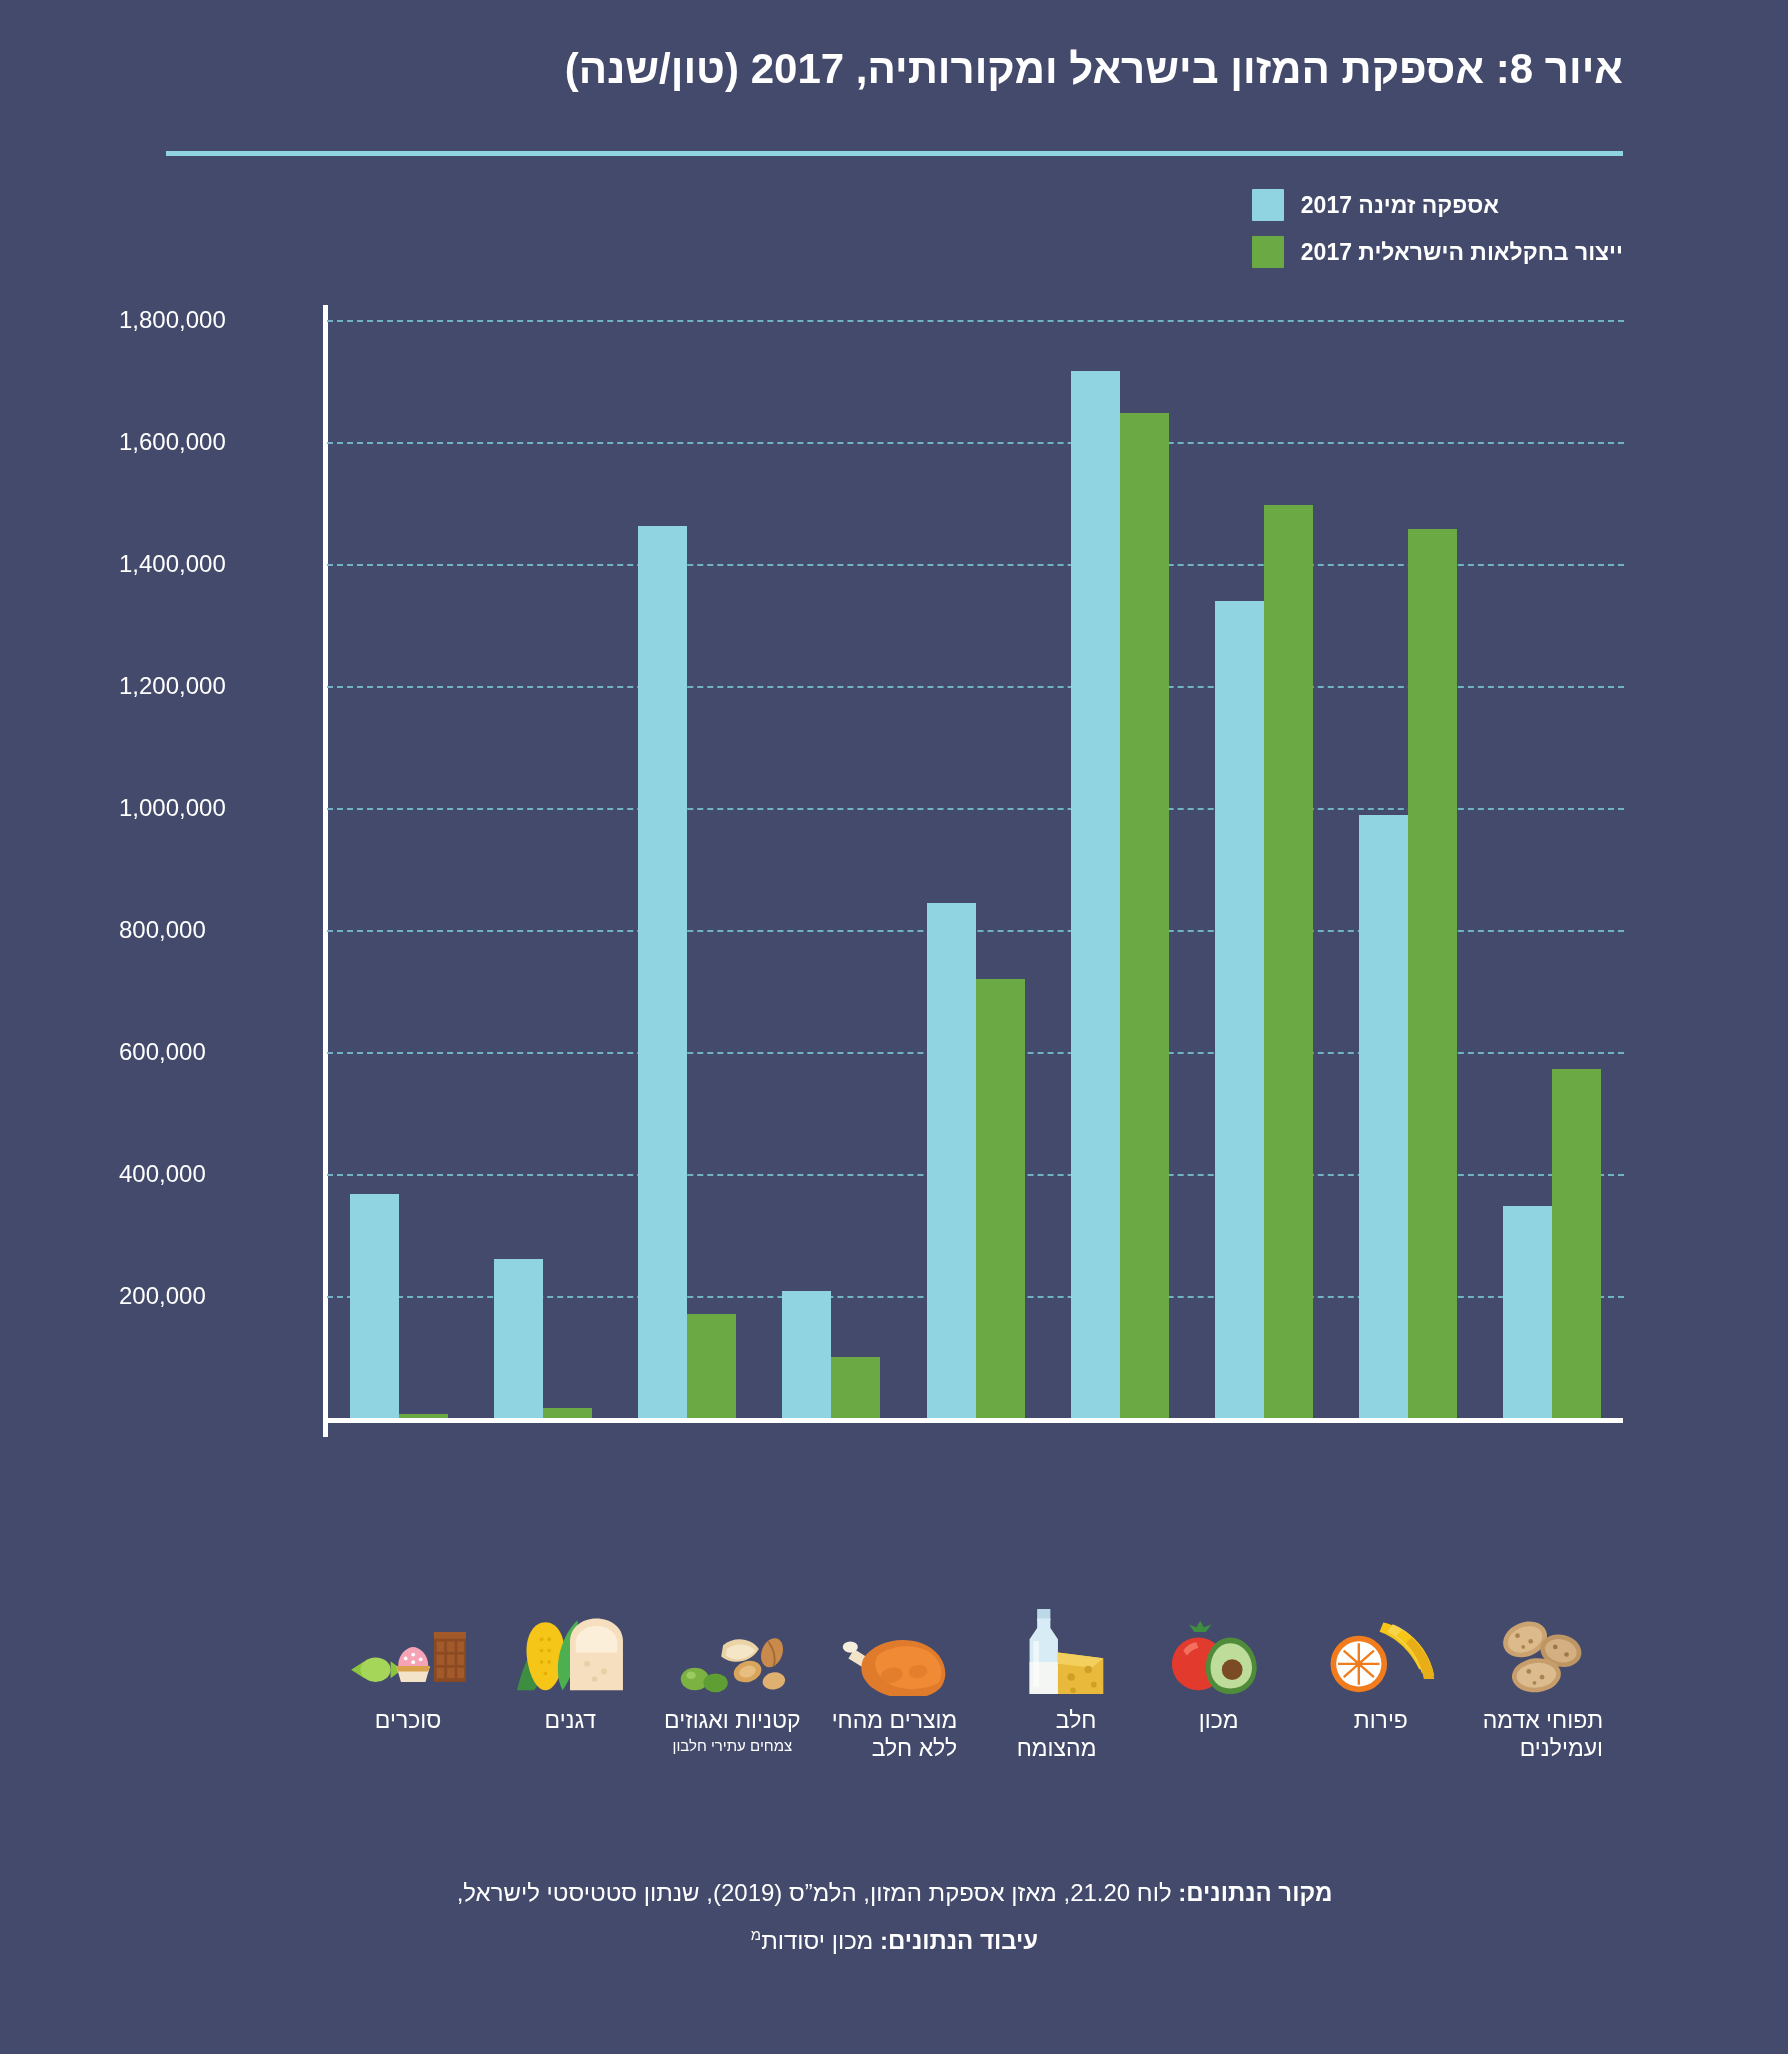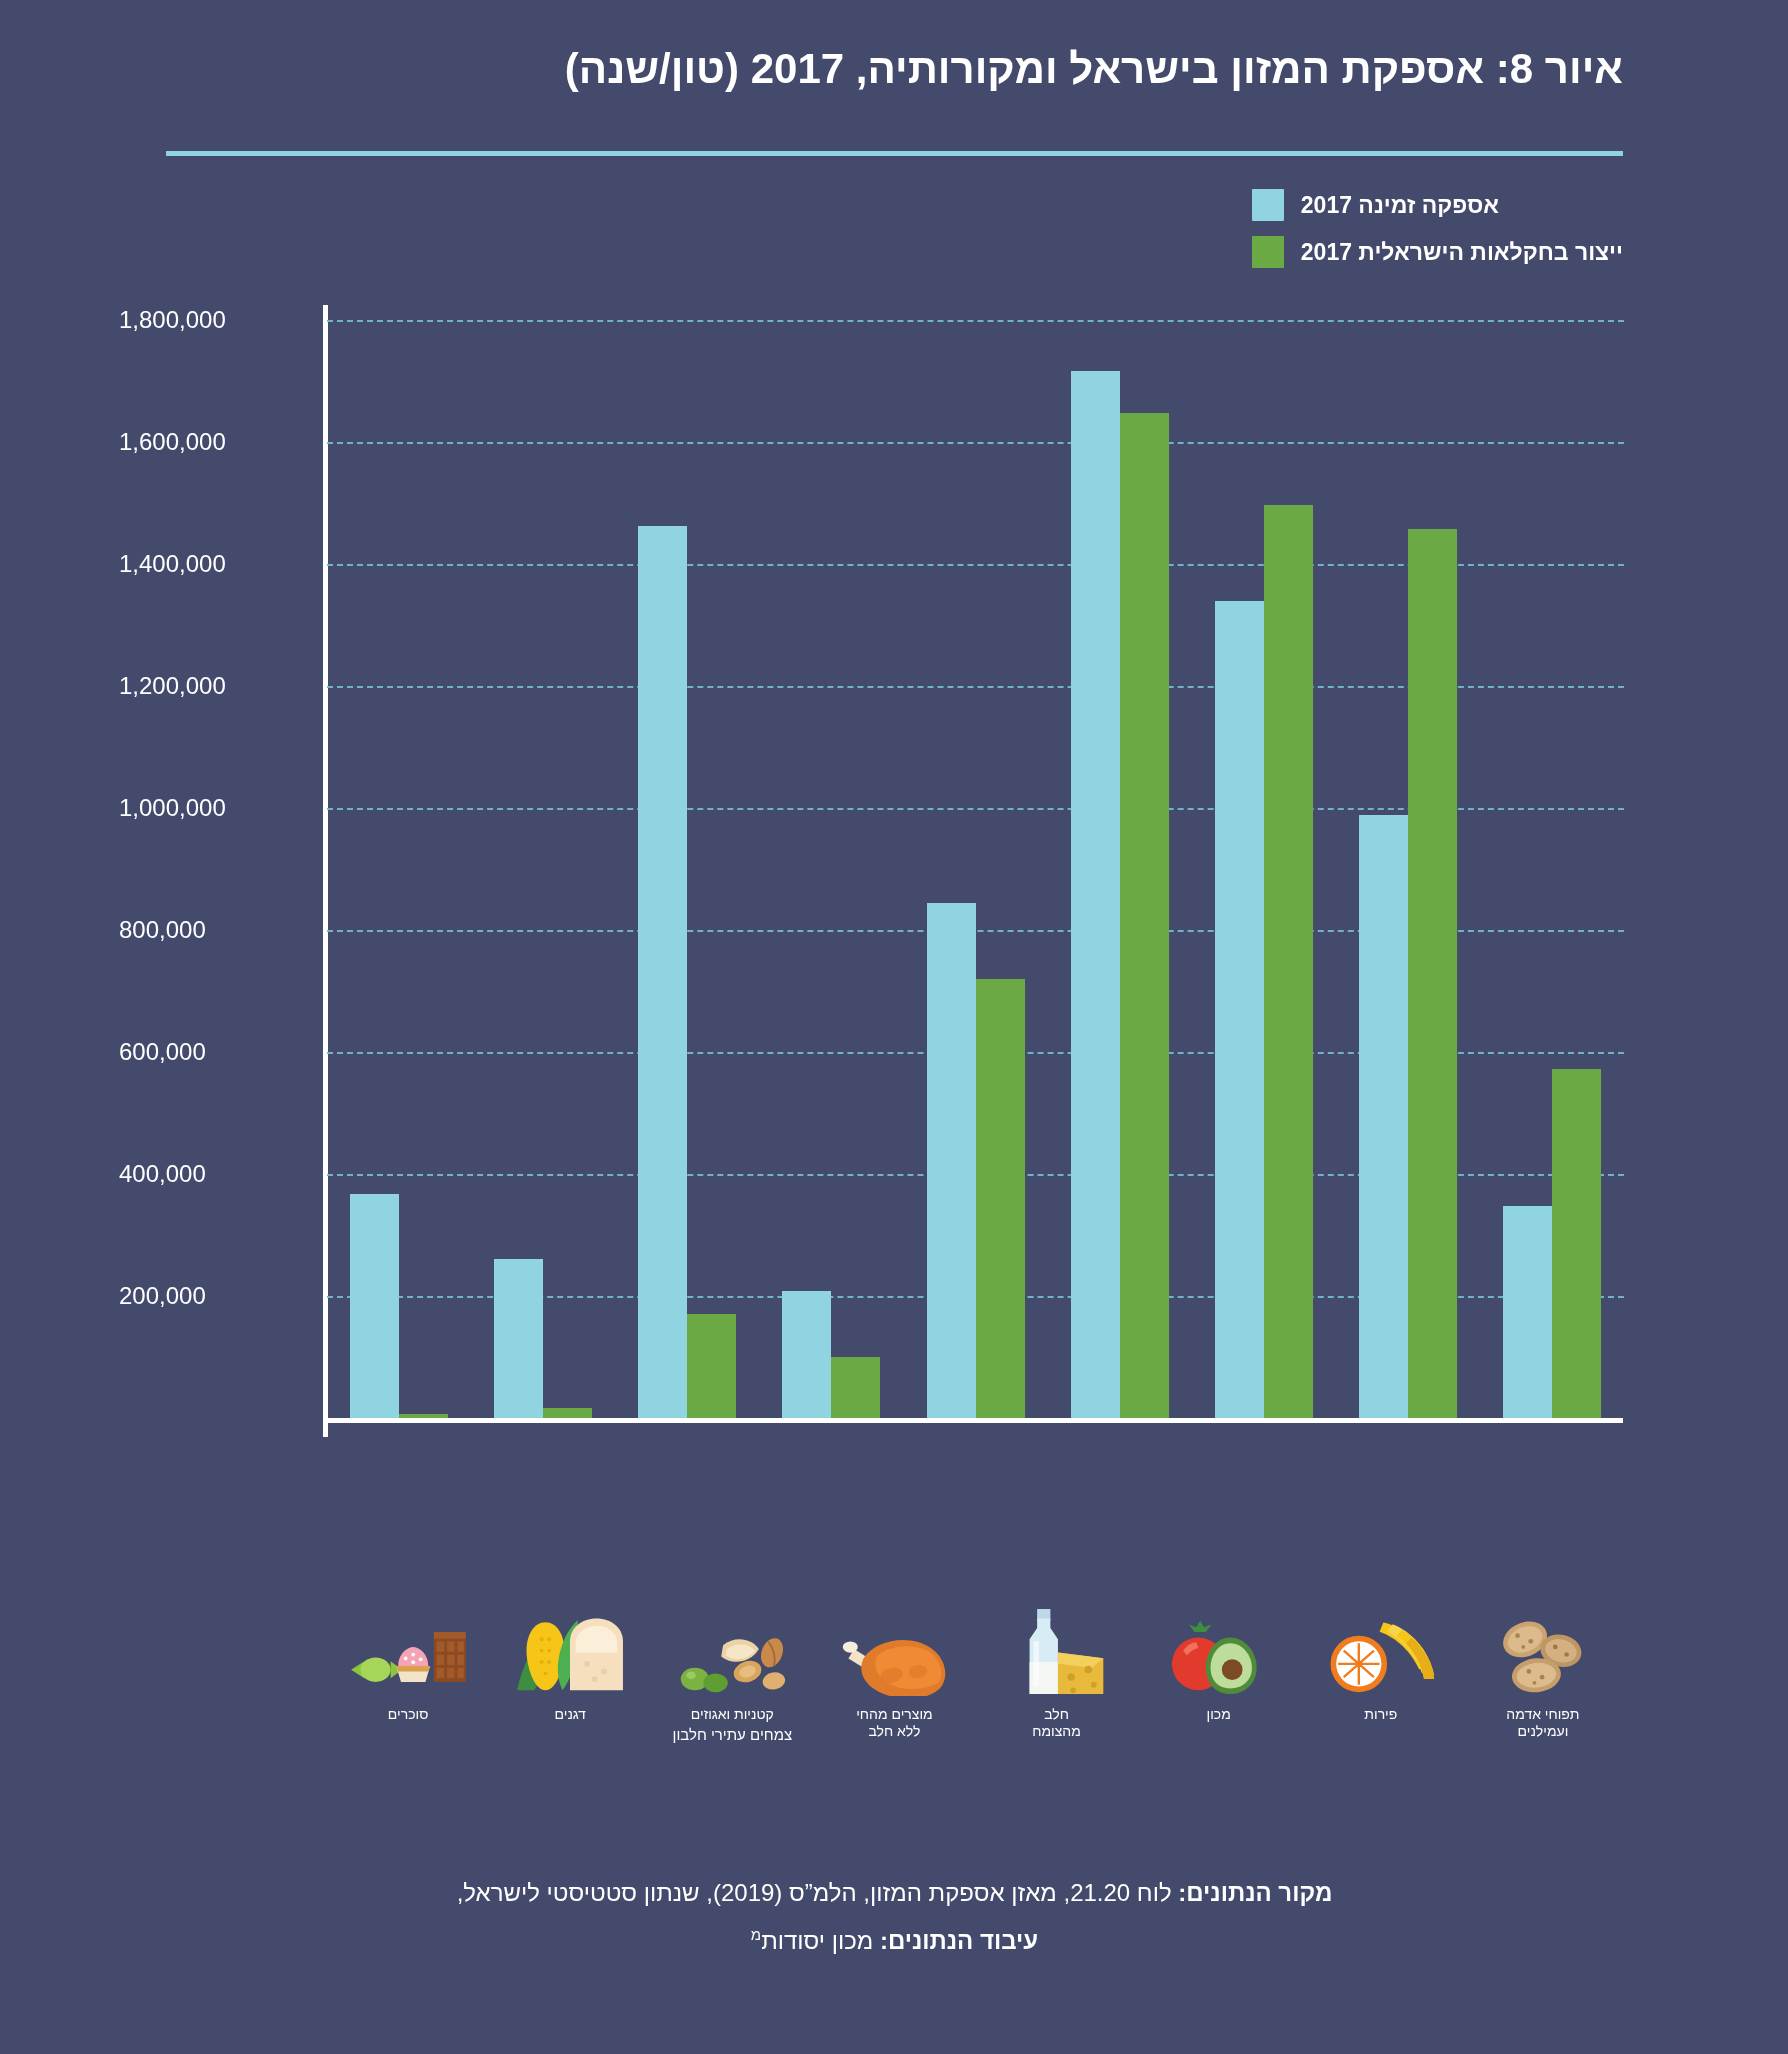--- a/index.html
+++ b/index.html
@@ -87,21 +87,21 @@
     position:absolute;left:161px;top:0;width:1297px;height:100%;
     display:flex;flex-direction:row-reverse;justify-content:space-around;
   }
   .xcell{
     flex:1 1 0;display:flex;flex-direction:column;align-items:center;
     justify-content:flex-start;
   }
   .xicon{height:87px;display:flex;align-items:flex-end;justify-content:center;}
   .xicon svg{display:block;}
   .xlabel{
-    margin-top:9.5px;font-size:14px;line-height:1.25;text-align:center;
+    margin-top:9.5px;font-size:23px;line-height:1.25;text-align:right;
     white-space:pre-line;
   }
   .xsub{
     font-size:15px;line-height:1.3;text-align:center;margin-top:1.9px;
     white-space:pre-line;
   }
   
   .footer{
     position:absolute;left:166px;right:166px;top:1869px;
     text-align:center;font-size:24px;line-height:2.0;

